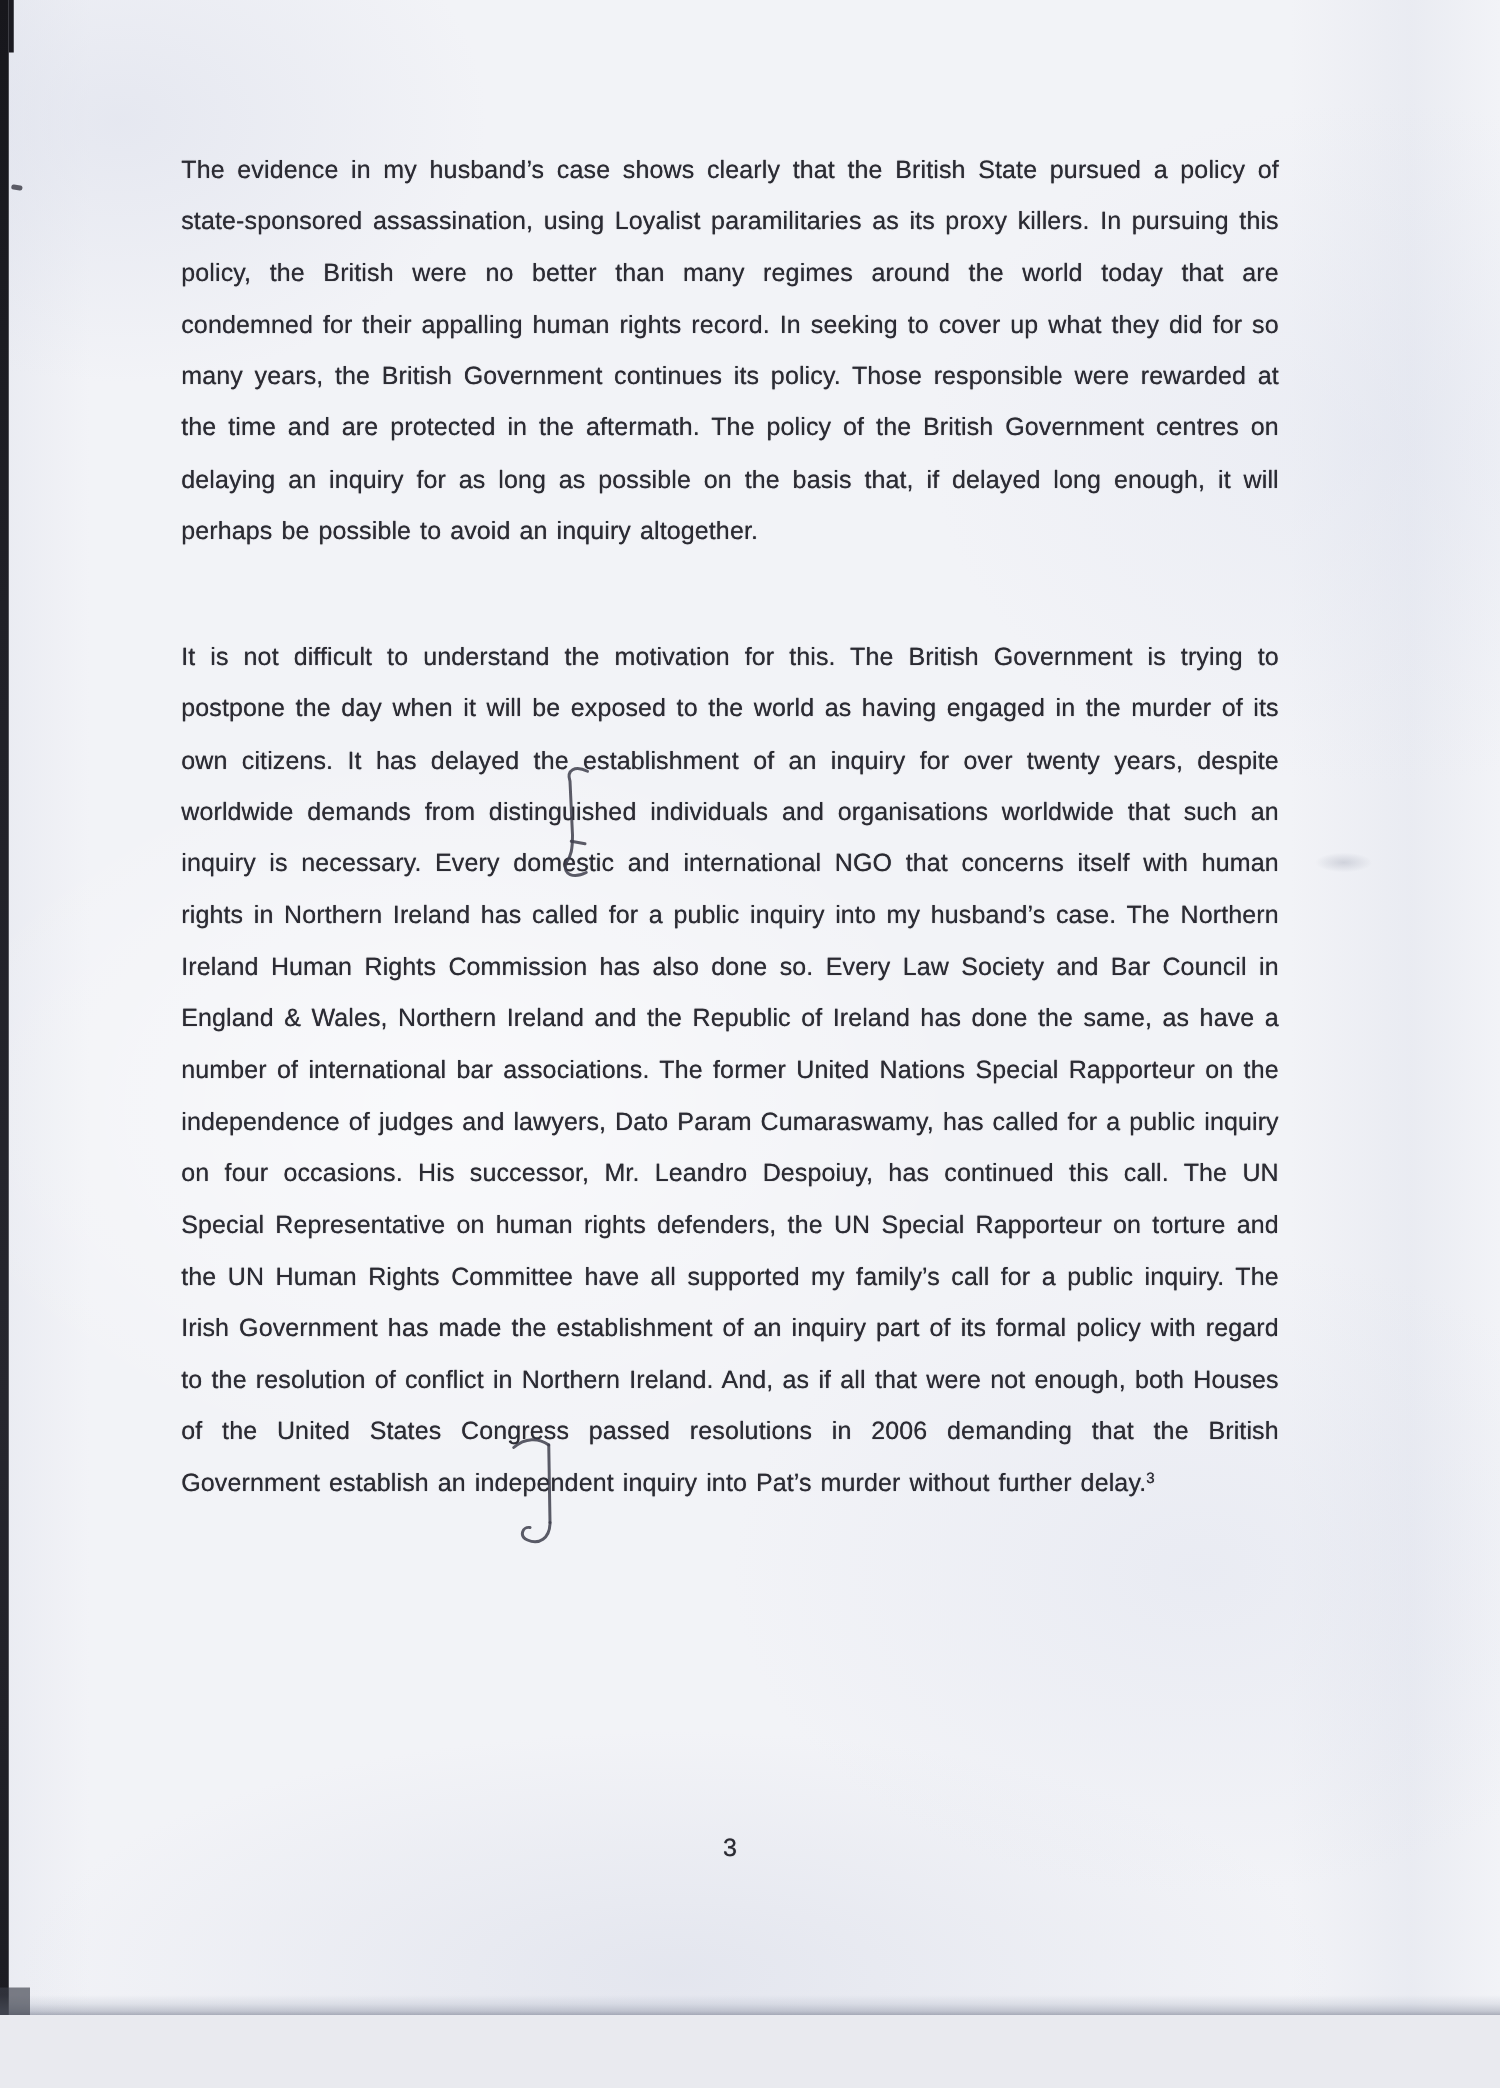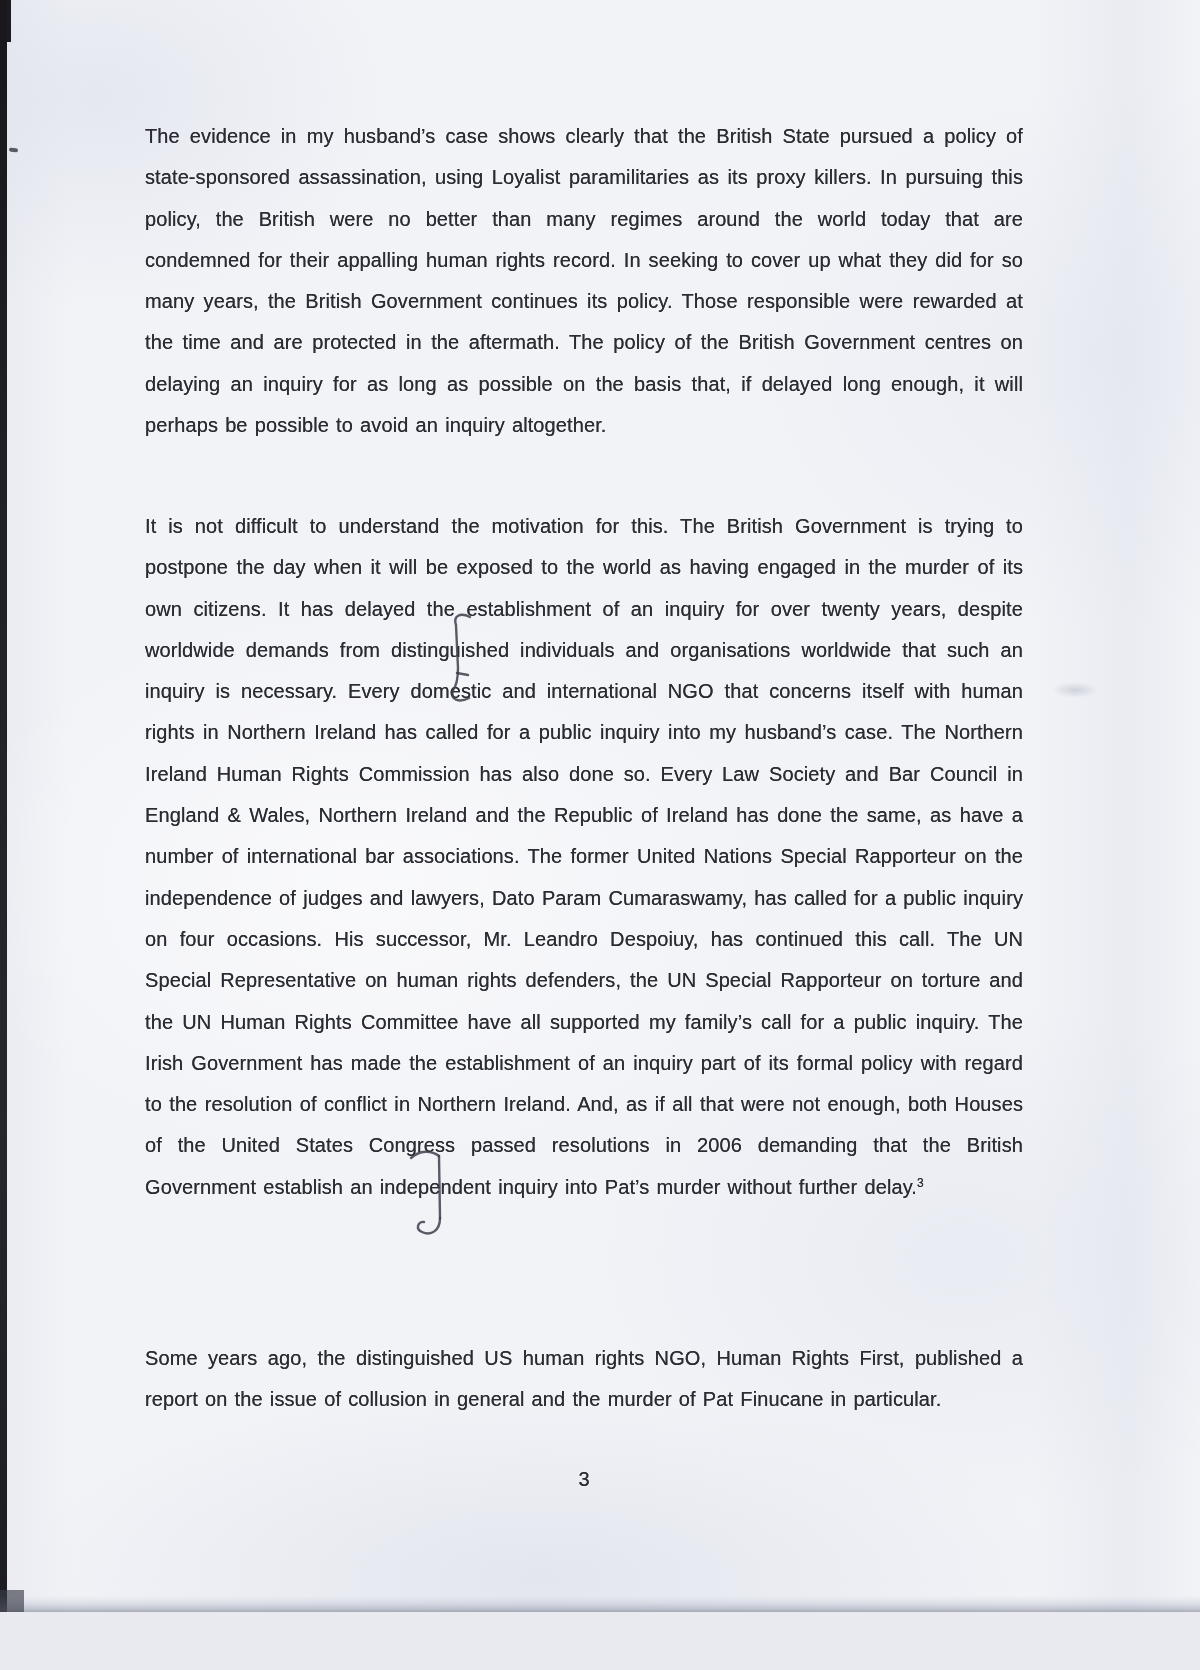--- a/index.html
+++ b/index.html
@@ -123,21 +123,20 @@
   <div class="scan-edge-bottom"></div>
   <div class="ink-dash"></div>
   <div class="smudge"></div>
 
   <main class="text-block">
 
     <p class="para p1">The evidence in my husband’s case shows clearly that the British State pursued a policy of state-sponsored assassination, using Loyalist paramilitaries as its proxy killers. In pursuing this policy, the British were no better than many regimes around the world today that are condemned for their appalling human rights record. In seeking to cover up what they did for so many years, the British Government continues its policy. Those responsible were rewarded at the time and are protected in the aftermath. The policy of the British Government centres on delaying an inquiry for as long as possible on the basis that, if delayed long enough, it will perhaps be possible to avoid an inquiry altogether.</p>
 
     <p class="para p2"><span>It is not difficult to understand the motivation for this. The British Government is trying to postpone the day when it will be exposed to the world as having engaged in the murder of its own citizens. It has delayed the establishment of an inquiry for over twenty years, despite worldwide demands from distinguished individuals and organisations worldwide that such an inquiry is necessary. Every domestic and international NGO that concerns itself with human rights in Northern Ireland has called for a public inquiry into my husband’s case. The Northern Ireland Human Rights Commission has also done so. Every Law Society and Bar Council in England &amp; Wales, Northern Ireland and the Republic of Ireland has done the same, as have a number of international bar associations. The former United Nations Special Rapporteur on the independence of judges and lawyers, Dato Param Cumaraswamy, has called for a public inquiry on four occasions.  His successor, Mr. Leandro Despoiuy, has continued this call. The UN Special Representative on human rights defenders, the UN Special Rapporteur on torture and the UN Human Rights Committee have all supported my family’s call for a public inquiry. The Irish Government has made the establishment of an inquiry part of its formal policy with regard to the resolution of conflict in Northern Ireland. And, as if all that were not enough, both Houses of the United States Congress passed resolutions in 2006 demanding that the British Government establish an independent inquiry into Pat’s murder without further delay.</span><sup>3</sup></p>
 
-    <p class="para p3">Some years ago, the distinguished US human rights NGO, Human Rights First, published a report on the issue of collusion in general and the murder of Pat Finucane in particular.</p>
 
     <div class="page-number">3</div>
   </main>
 
   <svg class="ink-bracket bracket-open" width="34" height="104" viewBox="0 0 34 104">
     <path d="M24,7 C14,2 7,6 10,15 L12,58 C12,69 11,75 7,80"></path>
     <path d="M7,80 C4,90 13,93 23,88"></path>
     <path d="M11,63 L22,65"></path>
   </svg>
 

